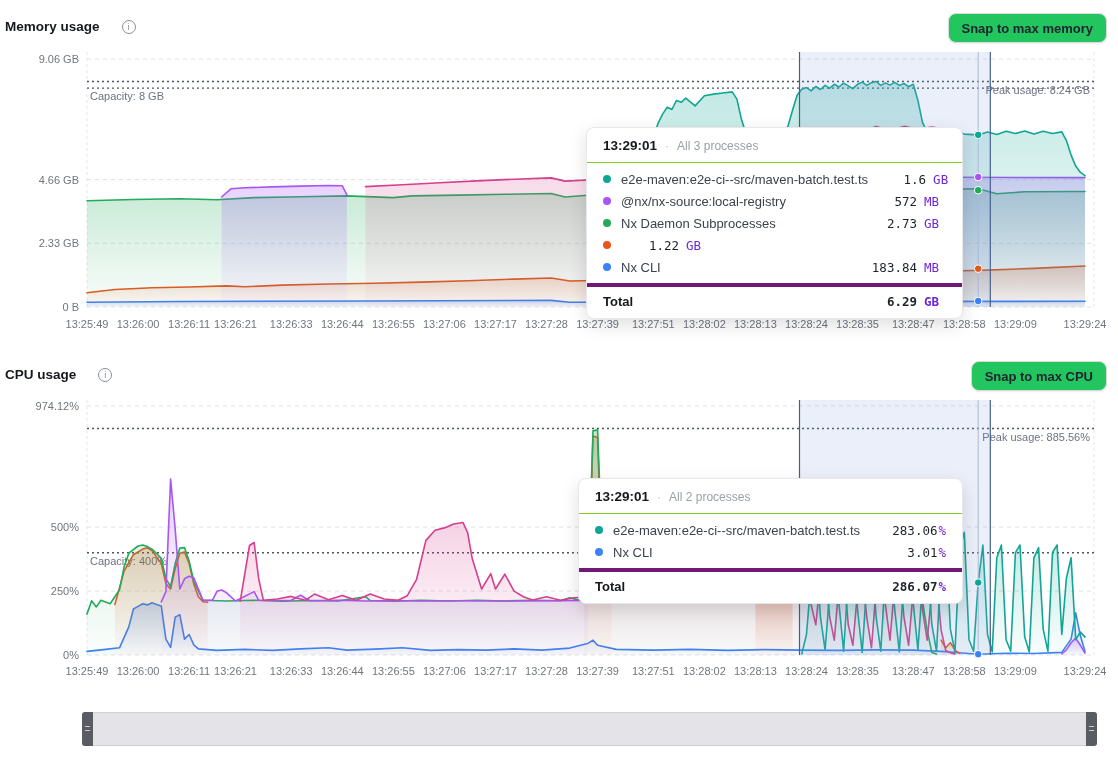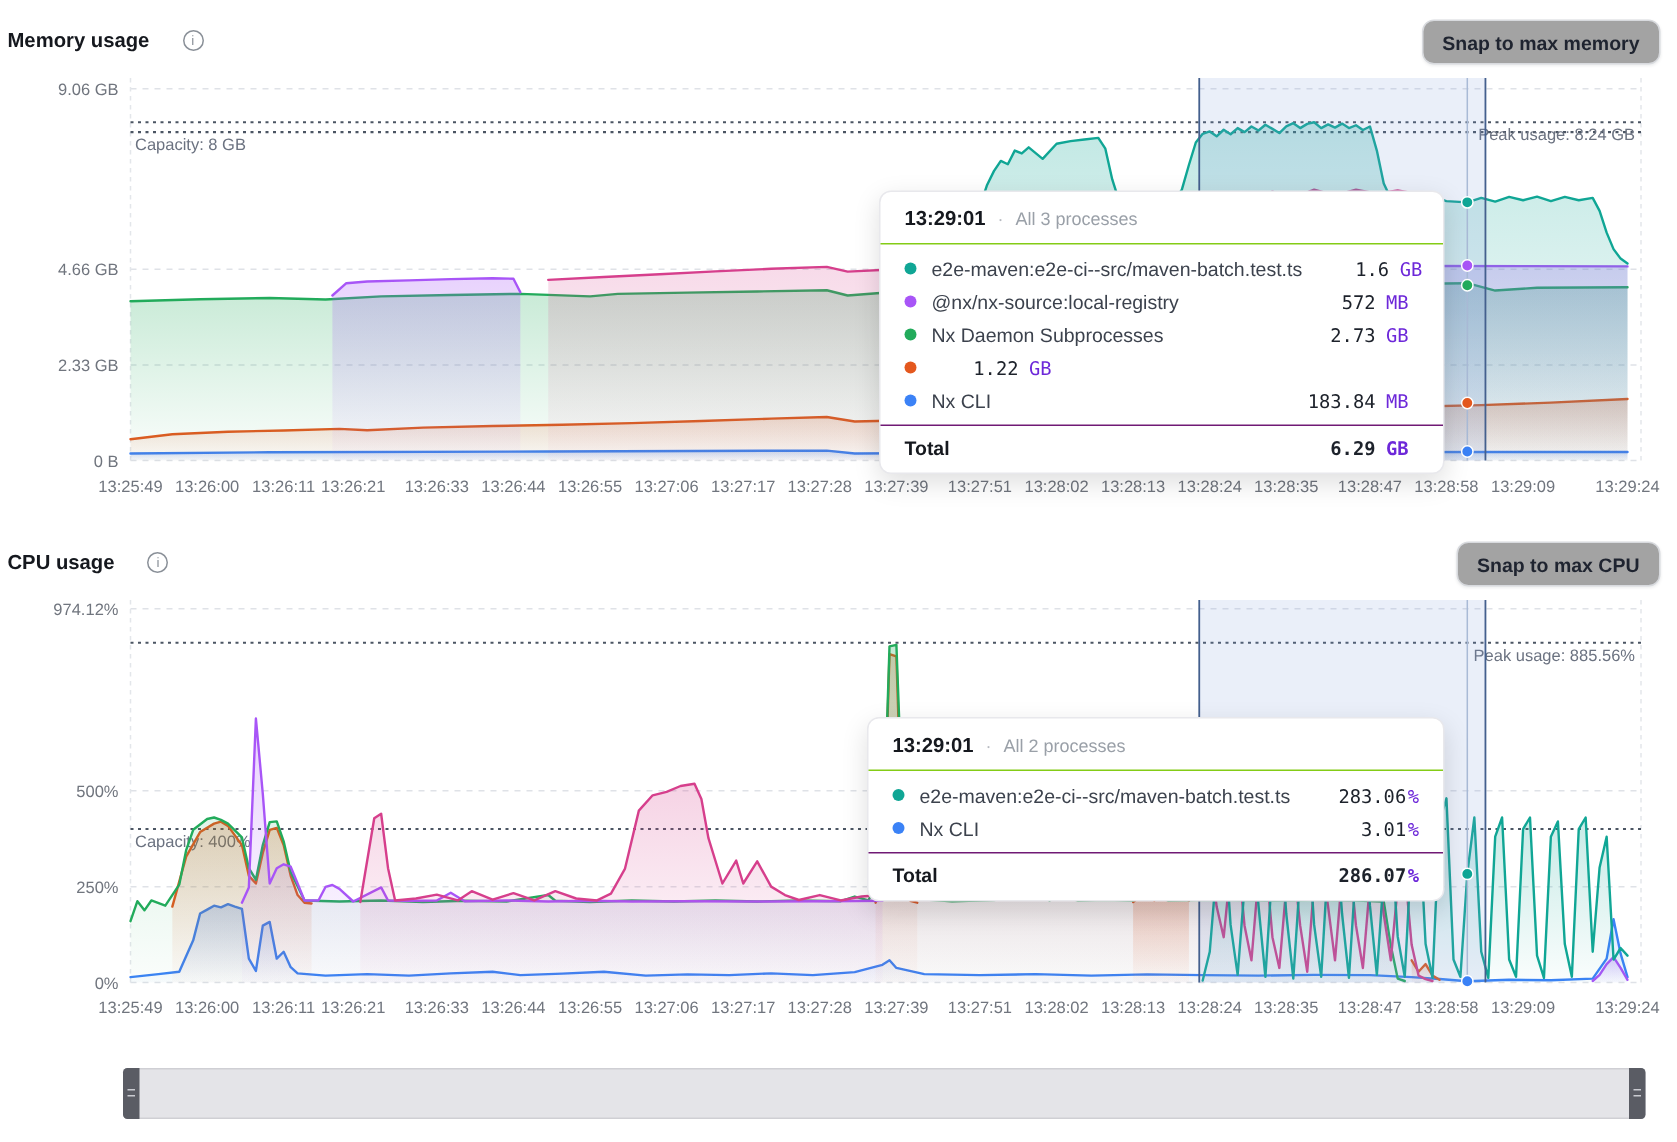--- a/index.html
+++ b/index.html
@@ -6,41 +6,41 @@
   html,body { width:1118px; height:761px; background:#ffffff; font-family:"Liberation Sans",sans-serif; overflow:hidden; }
   #stage { position:relative; width:1118px; height:761px; }
   svg { position:absolute; left:0; top:0; }
   svg text.tick { font-size:11px; fill:#70757e; font-family:"Liberation Sans",sans-serif; }
   svg text.thresh { font-size:11px; fill:#6b7280; font-family:"Liberation Sans",sans-serif; }
 
   .panel-title { position:absolute; left:5px; display:flex; align-items:center; gap:22px;
                  font-size:13.5px; font-weight:700; color:#15181e; }
   .info { width:14px; height:14px; border:1.2px solid #8a9098; border-radius:50%; display:inline-flex;
           align-items:center; justify-content:center; font-size:9px; font-weight:400; color:#8a9098; font-style:normal; }
-  .snap-btn { position:absolute; right:11px; height:30px; padding:0 13px; background:#a3a3a3;
+  .snap-btn { position:absolute; right:11px; height:30px; padding:0 13px; background:#22c55e;
               border:1px solid #d8dade; border-radius:8px; box-shadow:0 1px 2px rgba(16,24,40,.08);
               font-size:13px; font-weight:600; color:#1f2430; font-family:"Liberation Sans",sans-serif; cursor:pointer; }
 
   .plot-hover { position:absolute; background:transparent; }
 
   .tooltip { position:absolute; background:#fff; border:1px solid #e8e8ec; border-radius:8px;
              box-shadow:0 6px 18px rgba(0,0,0,.13); z-index:5; }
   .tt-head { display:flex; align-items:center; padding:10px 16px 9px; border-bottom:1px solid #84cc16;text-align:center; }
   .tt-time { font-size:13.5px; font-weight:700; color:#15181e; }
   .tt-dotsep { color:#b6bac0; margin:0 8px; font-size:12px; }
   .tt-sub { font-size:12px; color:#9aa0a8; }
   .tt-rows { padding:5px 0 3px; }
   .tt-row { display:flex; align-items:center; height:22px; padding:0 16px; }
   .tt-dot { width:8px; height:8px; border-radius:50%; margin-right:10px; flex:0 0 auto; }
   .tt-name { flex:1; font-size:13px; color:#3c424d; white-space:nowrap; }
   .tt-num { font-family:"DejaVu Sans Mono",monospace; font-size:12.5px; color:#1d222b; text-align:right; min-width:58px; }
   .tt-unit { font-family:"DejaVu Sans Mono",monospace; font-size:12.5px; color:#6d28d9; text-align:left; }
   .u-mem { min-width:22px; margin-left:7px; }
   .u-cpu { margin-left:1px; }
-  .tt-total { display:flex; align-items:center; padding:7px 16px 9px; border-top:1px solid #701a75; margin-top:2px; }
+  .tt-total { display:flex; align-items:center; padding:7px 16px 9px; border-top:4px solid #701a75; margin-top:2px; }
   .tt-total .tt-name { font-weight:700; color:#15181e; }
   .tt-total .tt-num, .tt-total .tt-unit { font-weight:700; }
 
   .brush { position:absolute; left:82px; top:712px; width:1015px; height:34px;
            background:#e4e4e8; border:1px solid #cfcfd4; border-radius:3px; }
   .brush-handle { position:absolute; top:-1px; width:11px; height:34px; background:#5a5c64; cursor:ew-resize; }
   .bh-left  { left:-1px; border-radius:3px 0 0 3px; }
   .bh-right { right:-1px; border-radius:0 3px 3px 0; }
   .grip { position:absolute; left:3px; top:14px; width:5px; height:5px;
           border-top:1.5px solid #cacbd1; border-bottom:1.5px solid #cacbd1; }

